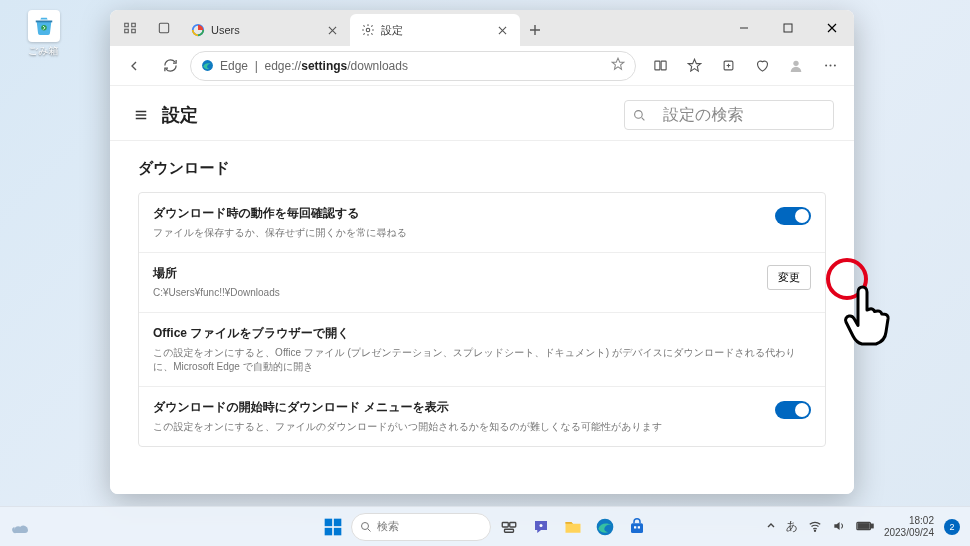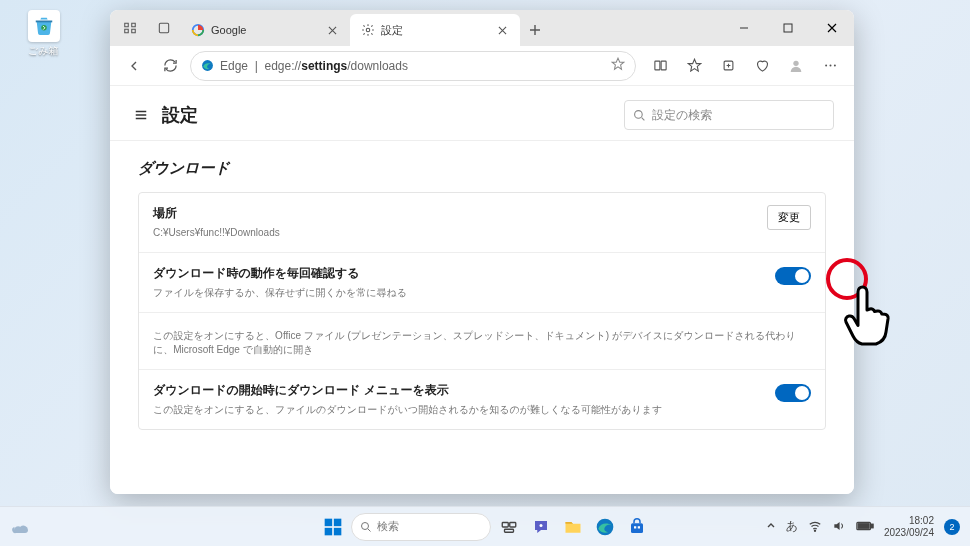--- a/index.html
+++ b/index.html
@@ -31,24 +31,24 @@
 .addr { flex: 1; height: 30px; border: 1px solid #ddd; border-radius: 15px; display: flex; align-items: center; padding: 0 10px; font-size: 12px; color: #666; gap: 6px; }
 .addr .url { color: #666; }
 .addr .url b { color: #222; font-weight: 600; }
 .addr-actions { display: flex; gap: 2px; margin-left: 4px; }
 .addr-star { margin-left: auto; color: #888; }
 
 .content { flex: 1; overflow: auto; background: #fff; }
 .settings-hdr { display: flex; align-items: center; padding: 14px 20px 10px; border-bottom: 1px solid #eee; }
 .ham { width: 22px; height: 22px; display: flex; align-items: center; justify-content: center; margin-right: 10px; cursor: pointer; }
 .settings-title { font-size: 18px; font-weight: 600; color: #222; }
-.search-box { margin-left: auto; width: 210px; height: 30px; border: 1px solid #ddd; border-radius: 4px; display: flex; align-items: center; padding: 0 8px; font-size: 12px; color: #888; gap: 6px; }
+.search-box { margin-left: auto; width: 210px; height: 30px; border: 1px solid #ddd; border-radius: 4px; display: flex; align-items: center; padding: 0 8px; font-size: 16px; color: #888; gap: 17px; }
 
 .page { padding: 18px 28px; }
-.section-title { font-size: 15px; font-weight: 600; color: #222; margin-bottom: 14px; font-style: italic; }
+.section-title { font-size: 15px; font-weight: 600; color: #222; margin-bottom: 14px; }
 .card { border: 1px solid #e5e5e5; border-radius: 4px; }
 .row { padding: 12px 14px; border-bottom: 1px solid #eee; display: flex; align-items: flex-start; gap: 14px; position: relative; }
 .row:last-child { border-bottom: none; }
 .row-text { flex: 1; min-width: 0; }
 .row-title { font-size: 12px; font-weight: 600; color: #222; }
 .row-desc { font-size: 10px; color: #777; margin-top: 4px; line-height: 1.4; }
 .btn-outline { border: 1px solid #ccc; background: #fff; padding: 4px 10px; font-size: 11px; border-radius: 3px; cursor: pointer; align-self: flex-start; }
 .toggle { width: 36px; height: 18px; border-radius: 9px; background: #0067c0; position: relative; cursor: pointer; flex-shrink: 0; margin-top: 2px; }
 .toggle::after { content: ""; position: absolute; top: 2px; right: 2px; width: 14px; height: 14px; background: #fff; border-radius: 50%; }
 
@@ -98,21 +98,21 @@
     <div class="tabs">
       <div class="tab">
         <span class="favicon">
             <svg width="14" height="14" viewBox="0 0 24 24">
               <circle cx="12" cy="12" r="9" fill="none" stroke="#4285f4" stroke-width="3"></circle>
               <path d="M12 3a9 9 0 019 9h-9" fill="#ea4335"></path>
               <path d="M21 12a9 9 0 01-9 9" fill="none" stroke="#34a853" stroke-width="3"></path>
               <path d="M12 21a9 9 0 01-9-9" fill="none" stroke="#fbbc05" stroke-width="3"></path>
             </svg>
           </span>
-        <span>Google</span>
+        <span>Users</span>
         <span class="close">
             <svg width="9" height="9" viewBox="0 0 10 10" stroke="#555" stroke-width="1.2">
               <path d="M1 1l8 8M9 1l-8 8"></path>
             </svg>
           </span>
       </div>
       <div class="tab active">
         <span class="favicon">
             <svg width="14" height="14" viewBox="0 0 24 24" fill="none" stroke="#555" stroke-width="1.8">
               <circle cx="12" cy="12" r="3"></circle>
@@ -228,36 +228,37 @@
         <span>設定の検索</span>
       </div>
     </div>
 
     <div class="page">
       <div class="section-title">ダウンロード</div>
       <div class="card">
 
         <div class="row">
           <div class="row-text">
+            <div class="row-title">ダウンロード時の動作を毎回確認する</div>
+            <div class="row-desc">ファイルを保存するか、保存せずに開くかを常に尋ねる</div>
+          </div>
+          <div class="toggle"></div>
+        </div>
+
+        <div class="row">
+          <div class="row-text">
             <div class="row-title">場所</div>
             <div class="row-desc">C:¥Users¥func!!¥Downloads</div>
           </div>
           <button class="btn-outline">変更</button>
         </div>
 
         <div class="row">
           <div class="row-text">
-            <div class="row-title">ダウンロード時の動作を毎回確認する</div>
-            <div class="row-desc">ファイルを保存するか、保存せずに開くかを常に尋ねる</div>
-          </div>
-          <div class="toggle"></div>
-        </div>
-
-        <div class="row">
-          <div class="row-text">
+            <div class="row-title">Office ファイルをブラウザーで開く</div>
             <div class="row-desc">この設定をオンにすると、Office ファイル (プレゼンテーション、スプレッドシート、ドキュメント) がデバイスにダウンロードされる代わりに、Microsoft Edge で自動的に開き</div>
           </div>
         </div>
 
         <div class="row">
           <div class="row-text">
             <div class="row-title">ダウンロードの開始時にダウンロード メニューを表示</div>
             <div class="row-desc">この設定をオンにすると、ファイルのダウンロードがいつ開始されるかを知るのが難しくなる可能性があります</div>
           </div>
           <div class="toggle"></div>

